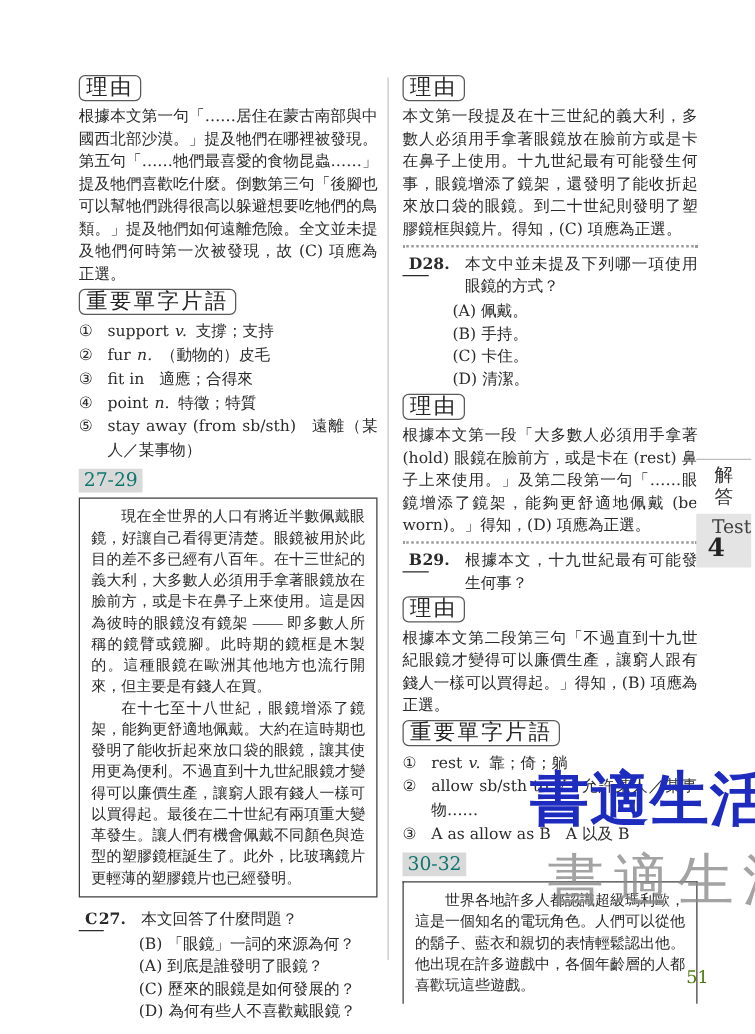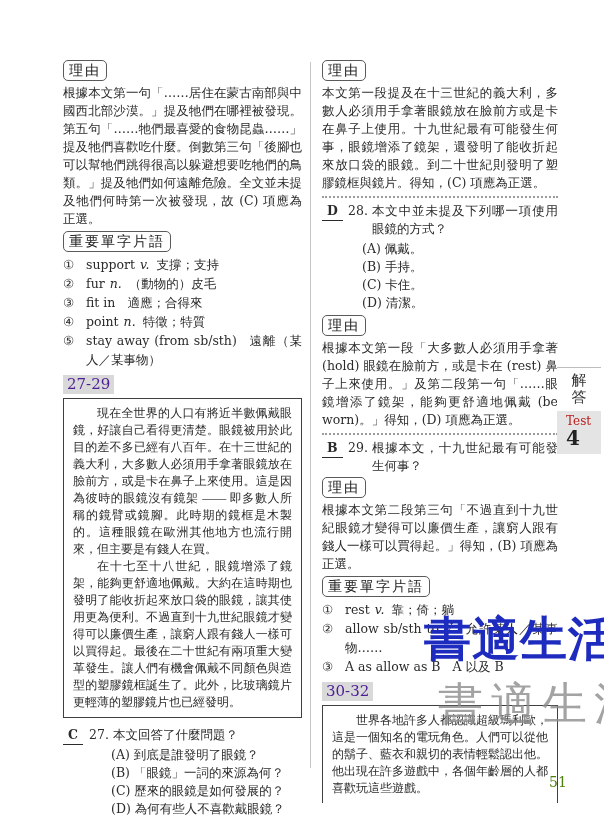--- a/index.html
+++ b/index.html
@@ -7,62 +7,62 @@
     position:relative; width:604px; height:827px; background:#ffffff;
     font-family:"DejaVu Serif", serif; color:#2b2b2b; overflow:hidden;
   }
   .col { position:absolute; top:60px; font-size:12.5px; line-height:18px; text-align:justify; }
   .col-left  { left:63px;  width:239px; }
   .col-right { left:322px; width:236px; }
   .divider { position:absolute; left:310px; top:62px; width:1px; height:706px; background:#c6c6c6; }
 
   .pill {
     display:inline-block; border:1px solid #5a5a5a; border-radius:5px;
-    padding:0 5px 1px; font-size:14px; letter-spacing:2px; margin-bottom:2px; color:#222;
+    padding:0 5px 1px; font-size:17px; letter-spacing:2px; margin-bottom:2px; color:#222;
   }
   .para { margin:1px 0 3px; }
 
   .vocab-list { margin:1px 0 4px; }
   .v-item { position:relative; padding-left:23px; line-height:19px; }
   .v-num  { position:absolute; left:0; top:0; }
   .v-pos  { font-style:italic; margin-left:5px; }
   .v-zh   { margin-left:7px; }
 
   .sec-header {
     display:inline-block; background:#d9d9d9; padding:0 4px 1px;
-    font-size:15px; margin:2px 0 4px; color:#4c1d95;
+    font-size:15px; margin:2px 0 4px; color:#0f766e;
   }
 
   .pbox { border:1px solid #3f3f3f; padding:6px 9px; margin:0 0 8px; font-size:12px; line-height:17px; }
   .pbox p { margin:0; text-indent:2em;font-family:Liberation Serif, serif; }
   .pbox-open { border-bottom:none; margin-bottom:0; }
 
   .question { position:relative; padding-left:50px; margin:2px 0 2px; min-height:18px; }
   .ans {
     position:absolute; left:0; top:0; font-weight:bold;
     border-bottom:1px solid #2b2b2b; padding:0 5px; text-align:center;
   }
-  .qnum { position:absolute; left:26px; top:0; font-weight:normal; }
+  .qnum { position:absolute; left:16px; top:0; font-weight:bold; }
   .opts { margin-bottom:3px; }
   .opt-27 { padding-left:48px; }
   .opt-29 { padding-left:16px; }
   .opt-row { display:flex; padding-left:40px;flex-direction:column; }
   .opt-row .cell-a { width:88px; }
   .opt-row .cell-b { flex:1; }
 
   .dotsep { border:none; border-top:2px dotted #9b9b9b; margin:4px 0 4px; height:0; }
 
   .side-tab { position:absolute; left:557px; top:367px; width:44px; z-index:2; }
   .tab-answer {
     border-top:1px solid #bdbdbd; background:#fff; text-align:center;
     padding:4px 0 5px; font-size:15px; line-height:17px; color:#333;
   }
   .tab-answer span { display:block; }
   .tab-test { background:#e4e4e4; padding:3px 0 5px 9px; }
-  .tab-test-label { display:block; font-size:12px; color:#b91c1c; line-height:14px; }
+  .tab-test-label { display:block; font-size:15px; color:#404040; line-height:14px;text-align:right; }
   .tab-test-num { display:block; font-size:20px; font-weight:bold; line-height:21px; color:#222; }
 
   .page-num { position:absolute; left:549px; top:774px; font-size:14px; color:#4d7c0f; }
 
   .wm { position:absolute; white-space:nowrap; pointer-events:none; }
   .wm-front { left:424px; top:608px; font-size:47px; font-weight:bold; color:#1e2bbf; letter-spacing:1px; z-index:6; }
   .wm-back  { left:438px; top:674px; font-size:45px; color:#8d8d8d; opacity:.8; letter-spacing:7px; z-index:5; }
 </style>
 </head>
 <body>
@@ -96,22 +96,22 @@
       <p>在十七至十八世紀，眼鏡增添了鏡架，能夠更舒適地佩戴。大約在這時期也發明了能收折起來放口袋的眼鏡，讓其使用更為便利。不過直到十九世紀眼鏡才變得可以廉價生產，讓窮人跟有錢人一樣可以買得起。最後在二十世紀有兩項重大變革發生。讓人們有機會佩戴不同顏色與造型的塑膠鏡框誕生了。此外，比玻璃鏡片更輕薄的塑膠鏡片也已經發明。</p>
     </div>
 
     <div>
       <div class="question">
         <span class="ans">C</span>
         <span class="qnum">27.</span>
         <span>本文回答了什麼問題？</span>
       </div>
       <div class="opts">
+        <div class="opt-27">(B) 「眼鏡」一詞的來源為何？</div>
         <div class="opt-27">(A) 到底是誰發明了眼鏡？</div>
-        <div class="opt-27">(B) 「眼鏡」一詞的來源為何？</div>
         <div class="opt-27">(C) 歷來的眼鏡是如何發展的？</div>
         <div class="opt-27">(D) 為何有些人不喜歡戴眼鏡？</div>
       </div>
     </div>
   </div>
 
   <div class="col col-right">
 
     <div>
       <span class="pill">理由</span>

